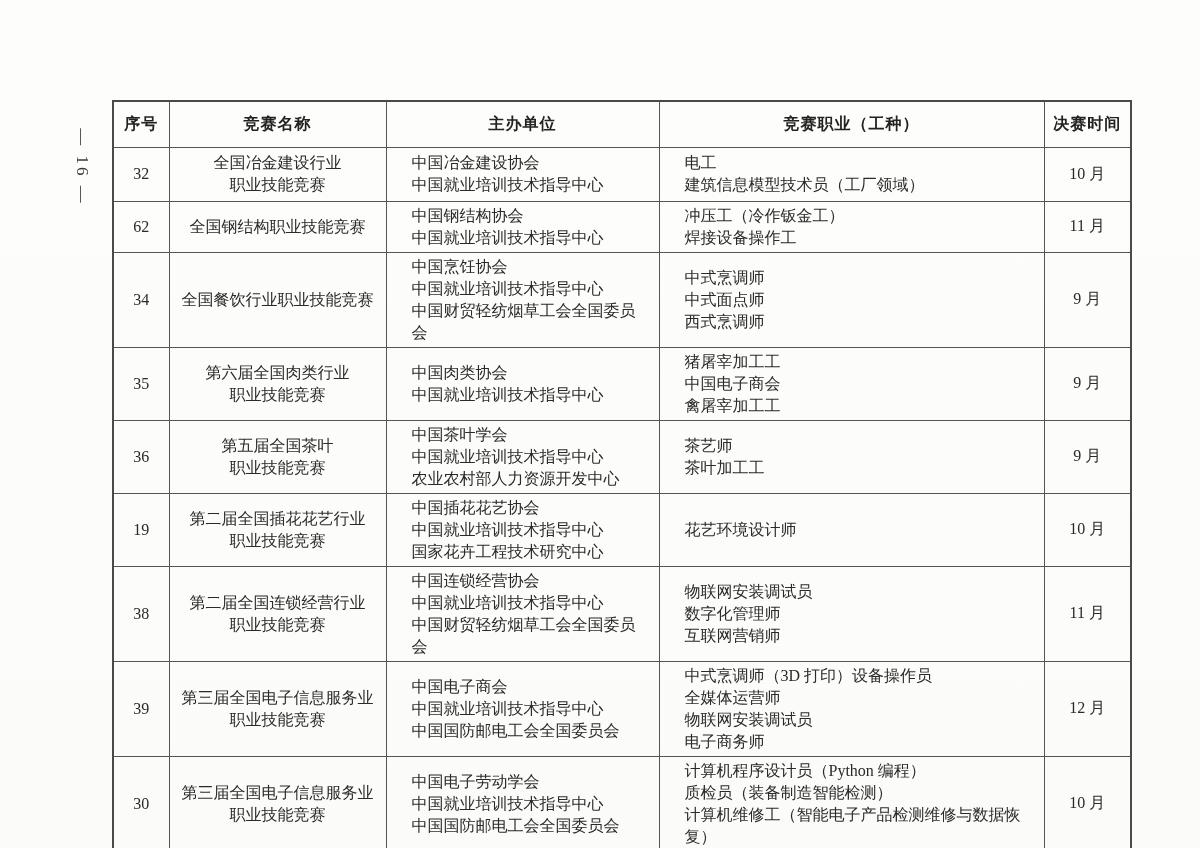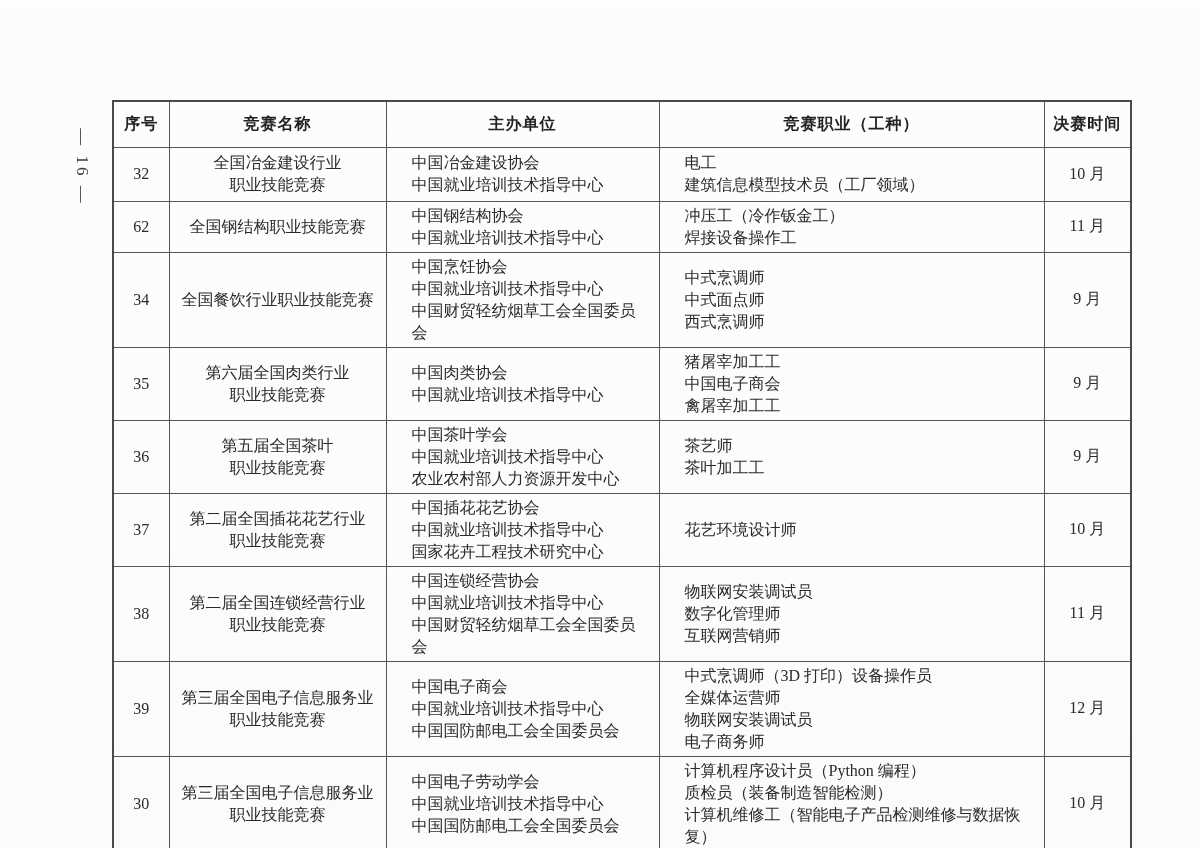--- a/index.html
+++ b/index.html
@@ -181,21 +181,21 @@
             <div class="cell-line">中国就业培训技术指导中心</div>
             <div class="cell-line">农业农村部人力资源开发中心</div>
           </td>
           <td class="occ-cell">
             <div class="cell-line">茶艺师</div>
             <div class="cell-line">茶叶加工工</div>
           </td>
           <td class="time-cell">9 月</td>
         </tr>
         <tr style="height: 64px;">
-          <td class="no-cell">37</td>
+          <td class="no-cell">19</td>
           <td class="name-cell">
             <div class="cell-line">第二届全国插花花艺行业</div>
             <div class="cell-line">职业技能竞赛</div>
           </td>
           <td class="org-cell">
             <div class="cell-line">中国插花花艺协会</div>
             <div class="cell-line">中国就业培训技术指导中心</div>
             <div class="cell-line">国家花卉工程技术研究中心</div>
           </td>
           <td class="occ-cell">

